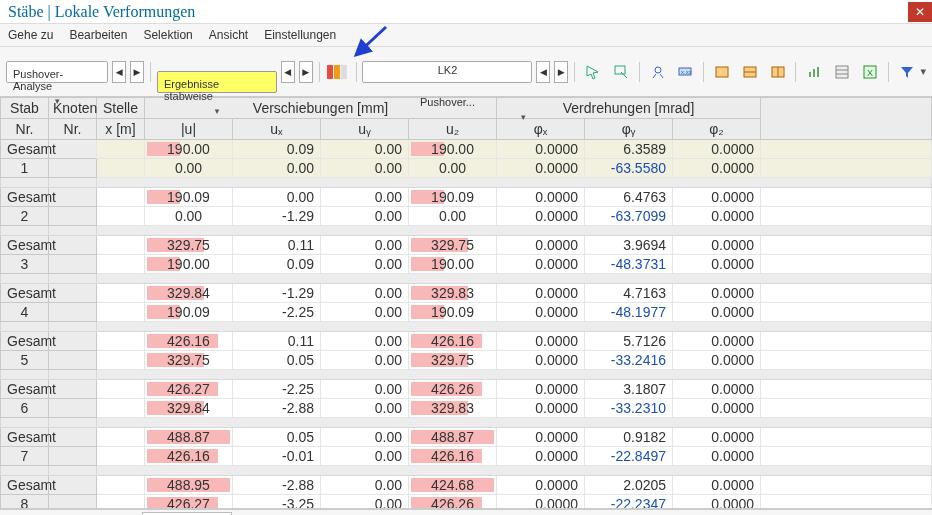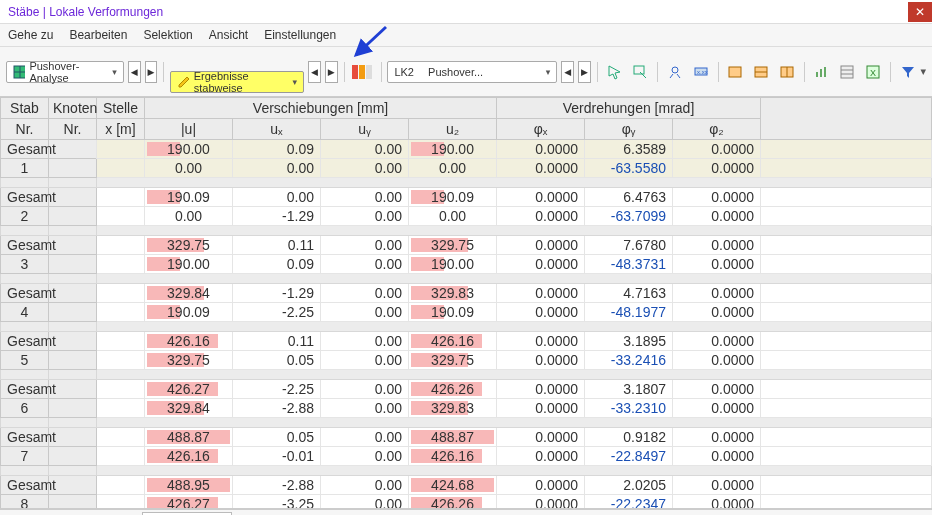--- a/index.html
+++ b/index.html
@@ -16,21 +16,21 @@
   }
   .titlebar {
     display: flex;
     justify-content: space-between;
     align-items: center;
     height: 24px;
     padding: 0 0 0 8px;
     background: #fff;
     border-bottom: 1px solid #ddd;
   }
-  .titlebar .title { font-size: 12px; color: #6d28d9; }
+  .titlebar .title { font-size: 16px; color: #0369a1; font-family: Liberation Serif, serif; }
   .titlebar .close {
     width: 24px; height: 20px;
     background: #c0392b;
     color: #fff;
     text-align: center;
     line-height: 20px;
     font-size: 12px;
     cursor: pointer;
   }
   .menubar {
@@ -55,20 +55,21 @@
   .dropdown {
     display: inline-flex;
     align-items: center;
     gap: 4px;
     padding: 2px 6px;
     background: #fff;
     border: 1px solid #aaa;
     border-radius: 2px;
     cursor: pointer;
     height: 22px;
+    flex-direction: column;
   }
   .dropdown.highlight {
     background: #ffff66;
     border-color: #999;
     margin-top: 21px;
   }
   .dropdown.lc {
     min-width: 170px;
   }
   .chev { font-size: 9px; color: #555; }
@@ -443,21 +444,21 @@
     <td></td>
     <td class="bar-cell">
     <span class="bar" style="width:65%"></span>
     <span class="val ">329.75</span></td>
     <td><span class="">0.11</span></td>
     <td><span class="">0.00</span></td>
     <td class="bar-cell">
     <span class="bar" style="width:65%"></span>
     <span class="val ">329.75</span></td>
     <td><span class="">0.0000</span></td>
-    <td><span class="">7.6780</span></td>
+    <td><span class="">3.9694</span></td>
     <td><span class="">0.0000</span></td>
     <td></td>
   </tr>
         <tr class="">
     <td class="lbl">3</td>
     <td class="lbl"></td>
     <td></td>
     <td class="bar-cell">
     <span class="bar" style="width:38%"></span>
     <span class="val ">190.00</span></td>
@@ -521,21 +522,21 @@
     <td></td>
     <td class="bar-cell">
     <span class="bar" style="width:82%"></span>
     <span class="val ">426.16</span></td>
     <td><span class="">0.11</span></td>
     <td><span class="">0.00</span></td>
     <td class="bar-cell">
     <span class="bar" style="width:82%"></span>
     <span class="val ">426.16</span></td>
     <td><span class="">0.0000</span></td>
-    <td><span class="">3.1895</span></td>
+    <td><span class="">5.7126</span></td>
     <td><span class="">0.0000</span></td>
     <td></td>
   </tr>
         <tr class="">
     <td class="lbl">5</td>
     <td class="lbl"></td>
     <td></td>
     <td class="bar-cell">
     <span class="bar" style="width:65%"></span>
     <span class="val ">329.75</span></td>

